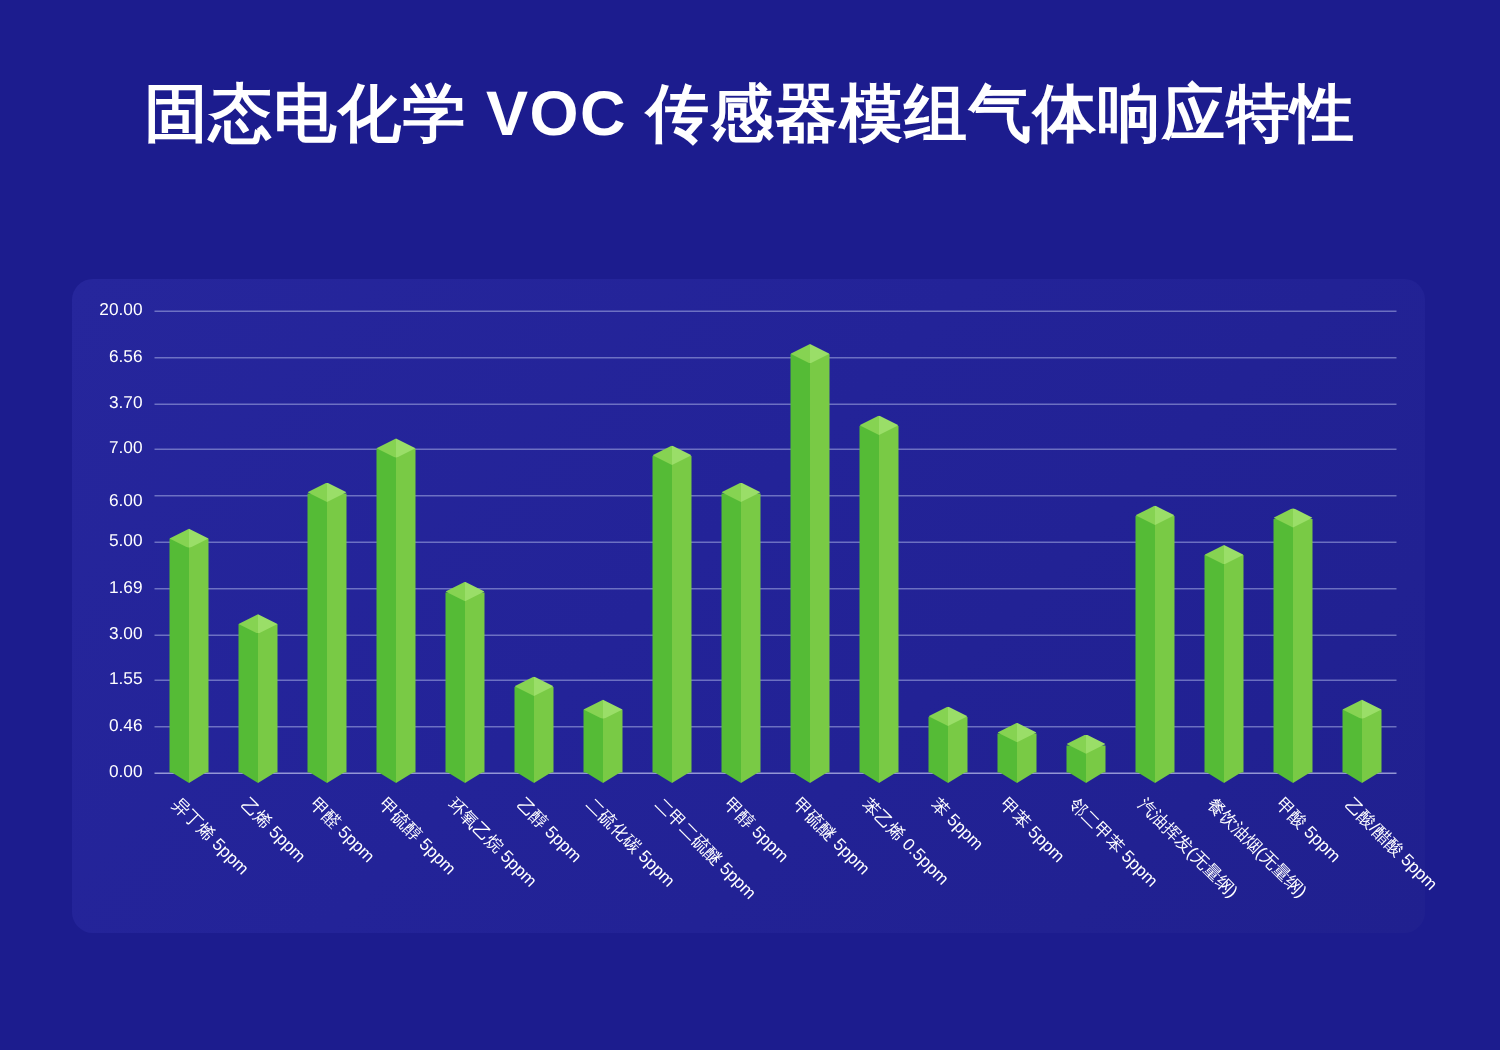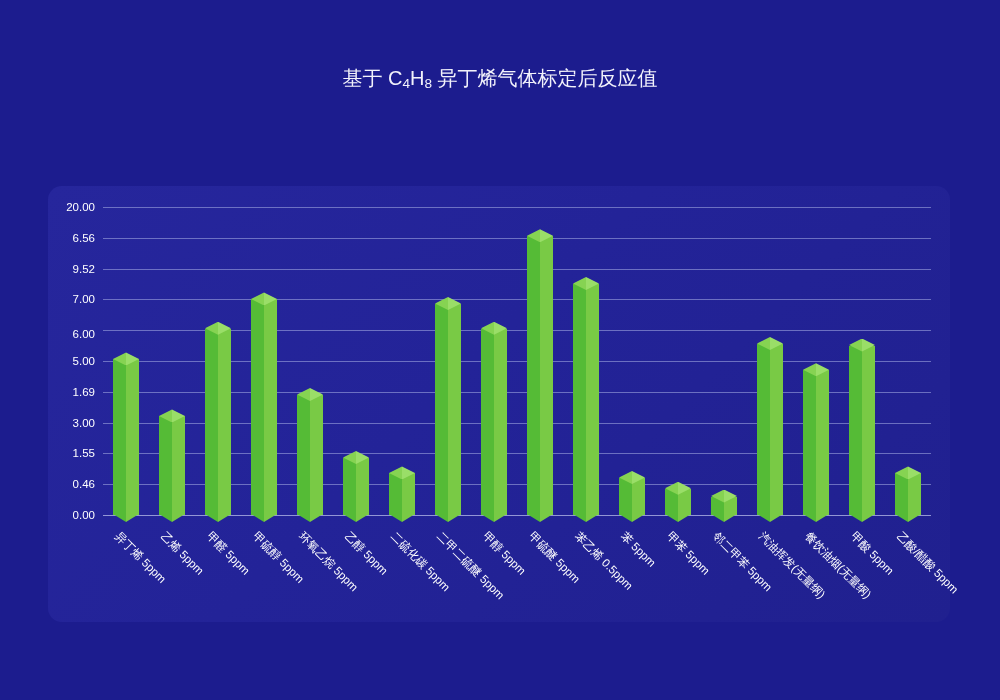--- a/index.html
+++ b/index.html
@@ -195,21 +195,21 @@
     white-space: nowrap;
     transform-origin: left top;
     transform: rotate(45deg);
     text-align: left;
   }
 </style>
 </head>
 <body>
 
 <div class="header">
-  <p class="chart-subtitle"><span>基于 C</span><sub>4</sub><span>H</span><sub>8</sub><span> 异丁烯气体标定后反应值</span></p>
+  <h1 class="chart-title">固态电化学 VOC 传感器模组气体响应特性</h1>
 </div>
 
 <div class="panel"></div>
 
 <div class="plot" id="plot-grid">
     <div class="gridline base" style="top: 308px;"></div>
     <div class="gridline" style="top: 277.2px;"></div>
     <div class="gridline" style="top: 246.4px;"></div>
     <div class="gridline" style="top: 215.6px;"></div>
     <div class="gridline" style="top: 184.8px;"></div>
@@ -223,21 +223,21 @@
 
 <div class="yaxis" id="y-axis">
     <div class="ytick" style="top: 308px;">0.00</div>
     <div class="ytick" style="top: 277.2px;">0.46</div>
     <div class="ytick" style="top: 246.4px;">1.55</div>
     <div class="ytick" style="top: 215.6px;">3.00</div>
     <div class="ytick" style="top: 184.8px;">1.69</div>
     <div class="ytick" style="top: 154px;">5.00</div>
     <div class="ytick" style="top: 127px;">6.00</div>
     <div class="ytick" style="top: 92.4px;">7.00</div>
-    <div class="ytick" style="top: 61.6px;">9.52</div>
+    <div class="ytick" style="top: 61.6px;">3.70</div>
     <div class="ytick" style="top: 30.8px;">6.56</div>
     <div class="ytick" style="top: 0px;">20.00</div>
   </div>
 
 <div class="bars" id="bars-layer">
     <div class="bar" title="异丁烯 5ppm: 5.05" style="left: 10px; height: 155.54px;">
       <div class="face-l"></div>
       <div class="face-r"></div>
       <div class="cap">
         <div class="cap-l"></div>

